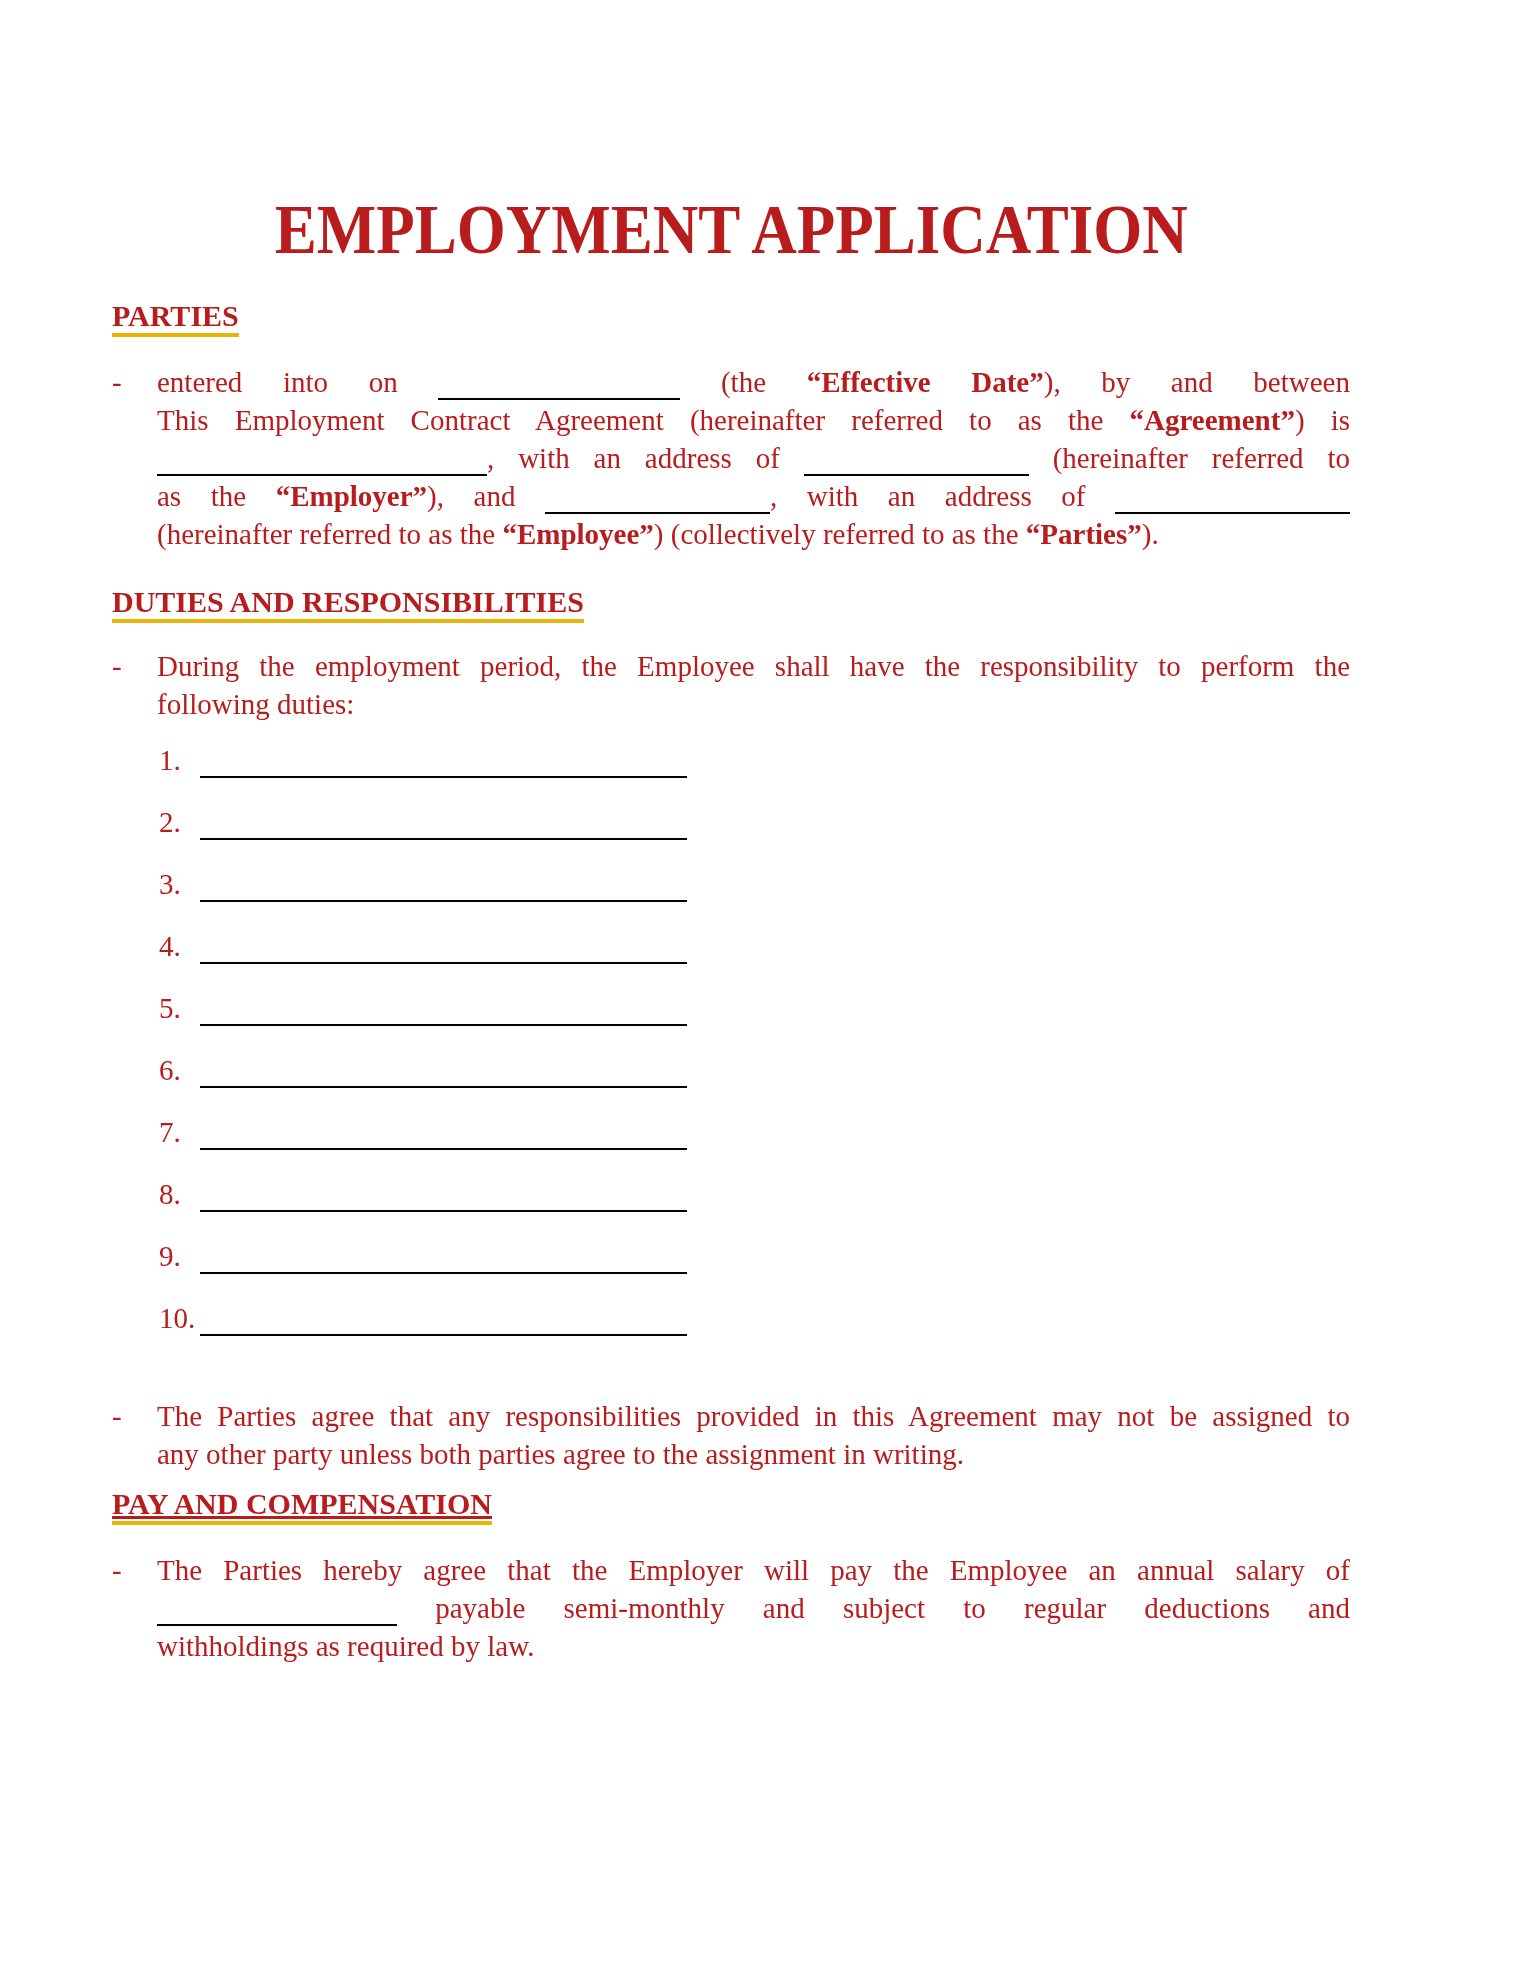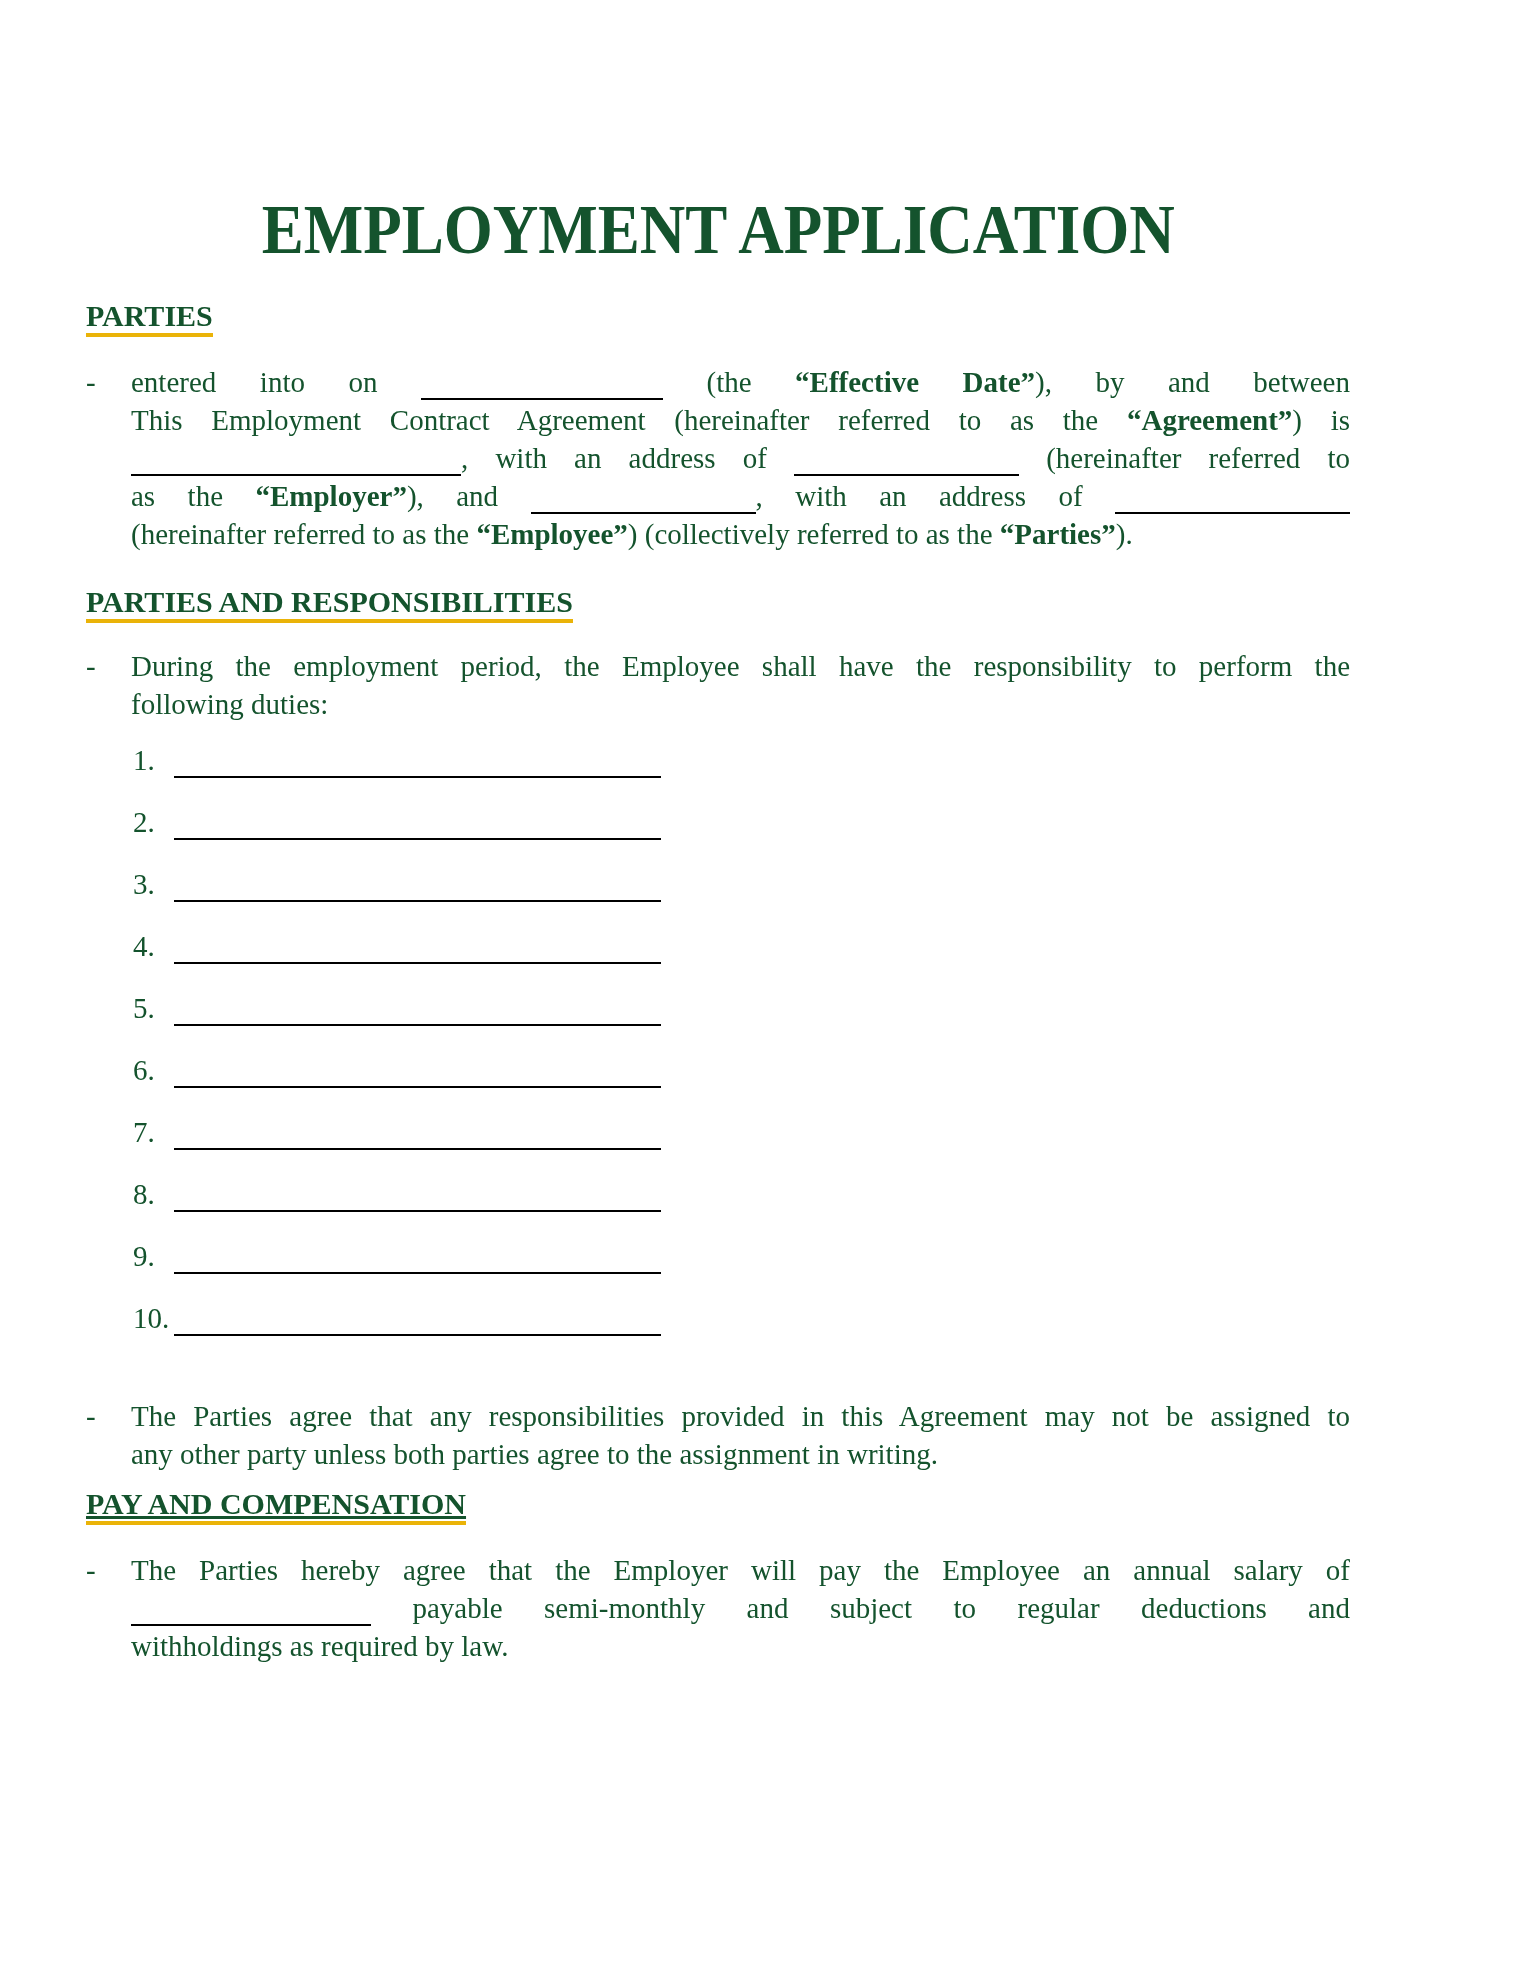--- a/index.html
+++ b/index.html
@@ -3,23 +3,23 @@
 <meta charset="utf-8">
 <style>
   * { margin:0; padding:0; box-sizing:border-box; }
   html,body { background:#ffffff; }
   .page {
     position:relative;
     width:1530px;
     height:1808px;
     margin:0 auto;
     background:#ffffff;
-    color:#14532d;
+    color:#b91c1c;
     font-family:"Liberation Serif","DejaVu Serif",serif;
-    padding:190px 180px 0 86px;
+    padding:190px 180px 0 112px;
     overflow:hidden;
   }
   
   .doc-title {
     text-align:center;
     font-size:70px;
     line-height:80px;
     font-weight:bold;
     white-space:nowrap;
   }
@@ -99,21 +99,21 @@
     <span class="dash">-</span>
     <div class="par-body">
         <div class="line just"><span>entered into on </span><span class="blank" style="width: 242px;"></span><span> (the </span><span class="b">“Effective Date”</span><span>), by and between</span></div>
         <div class="line just"><span>This Employment Contract Agreement (hereinafter referred to as the </span><span class="b">“Agreement”</span><span>) is</span></div>
         <div class="line just"><span class="blank" style="width: 330px;"></span><span>, with an address of </span><span class="blank" style="width: 225px;"></span><span> (hereinafter referred to</span></div>
         <div class="line just"><span>as the </span><span class="b">“Employer”</span><span>), and </span><span class="blank" style="width: 225px;"></span><span>, with an address of </span><span class="blank" style="width: 235px;"></span></div>
         <div class="line"><span>(hereinafter referred to as the </span><span class="b">“Employee”</span><span>) (collectively referred to as the </span><span class="b">“Parties”</span><span>).</span></div>
       </div>
   </div>
 
-  <h2 class="heading h-duties"><span class="hd-text">PARTIES AND RESPONSIBILITIES</span></h2>
+  <h2 class="heading h-duties"><span class="hd-text">DUTIES AND RESPONSIBILITIES</span></h2>
 
   <div class="par par-during">
     <span class="dash">-</span>
     <div class="par-body">
         <div class="line just"><span>During the employment period, the Employee shall have the responsibility to perform the</span></div>
         <div class="line"><span>following duties:</span></div>
       </div>
   </div>
 
   <div class="duties-list">

